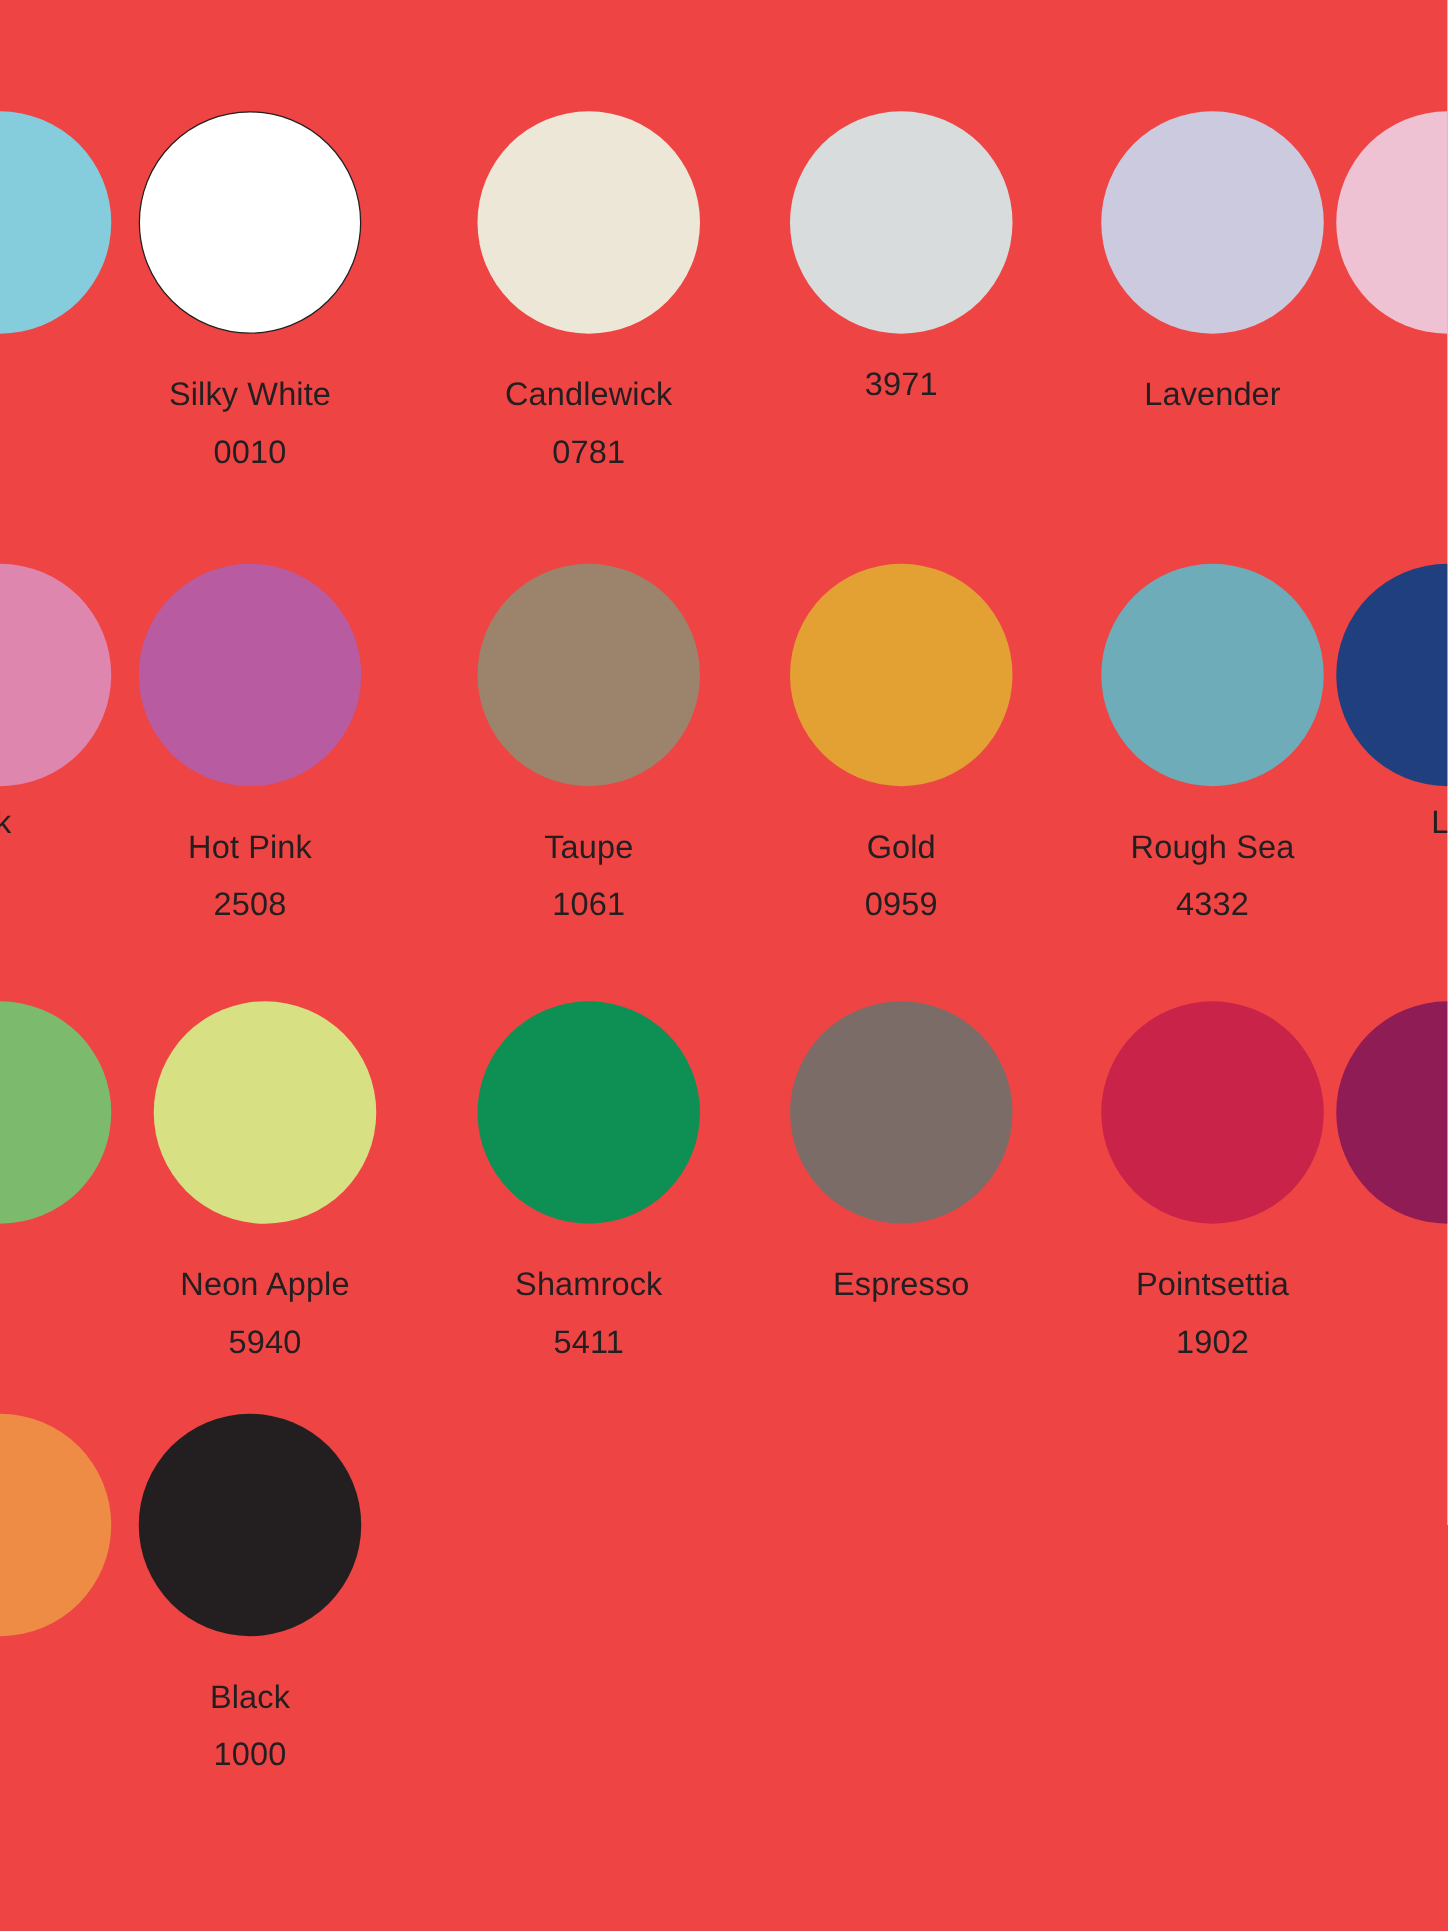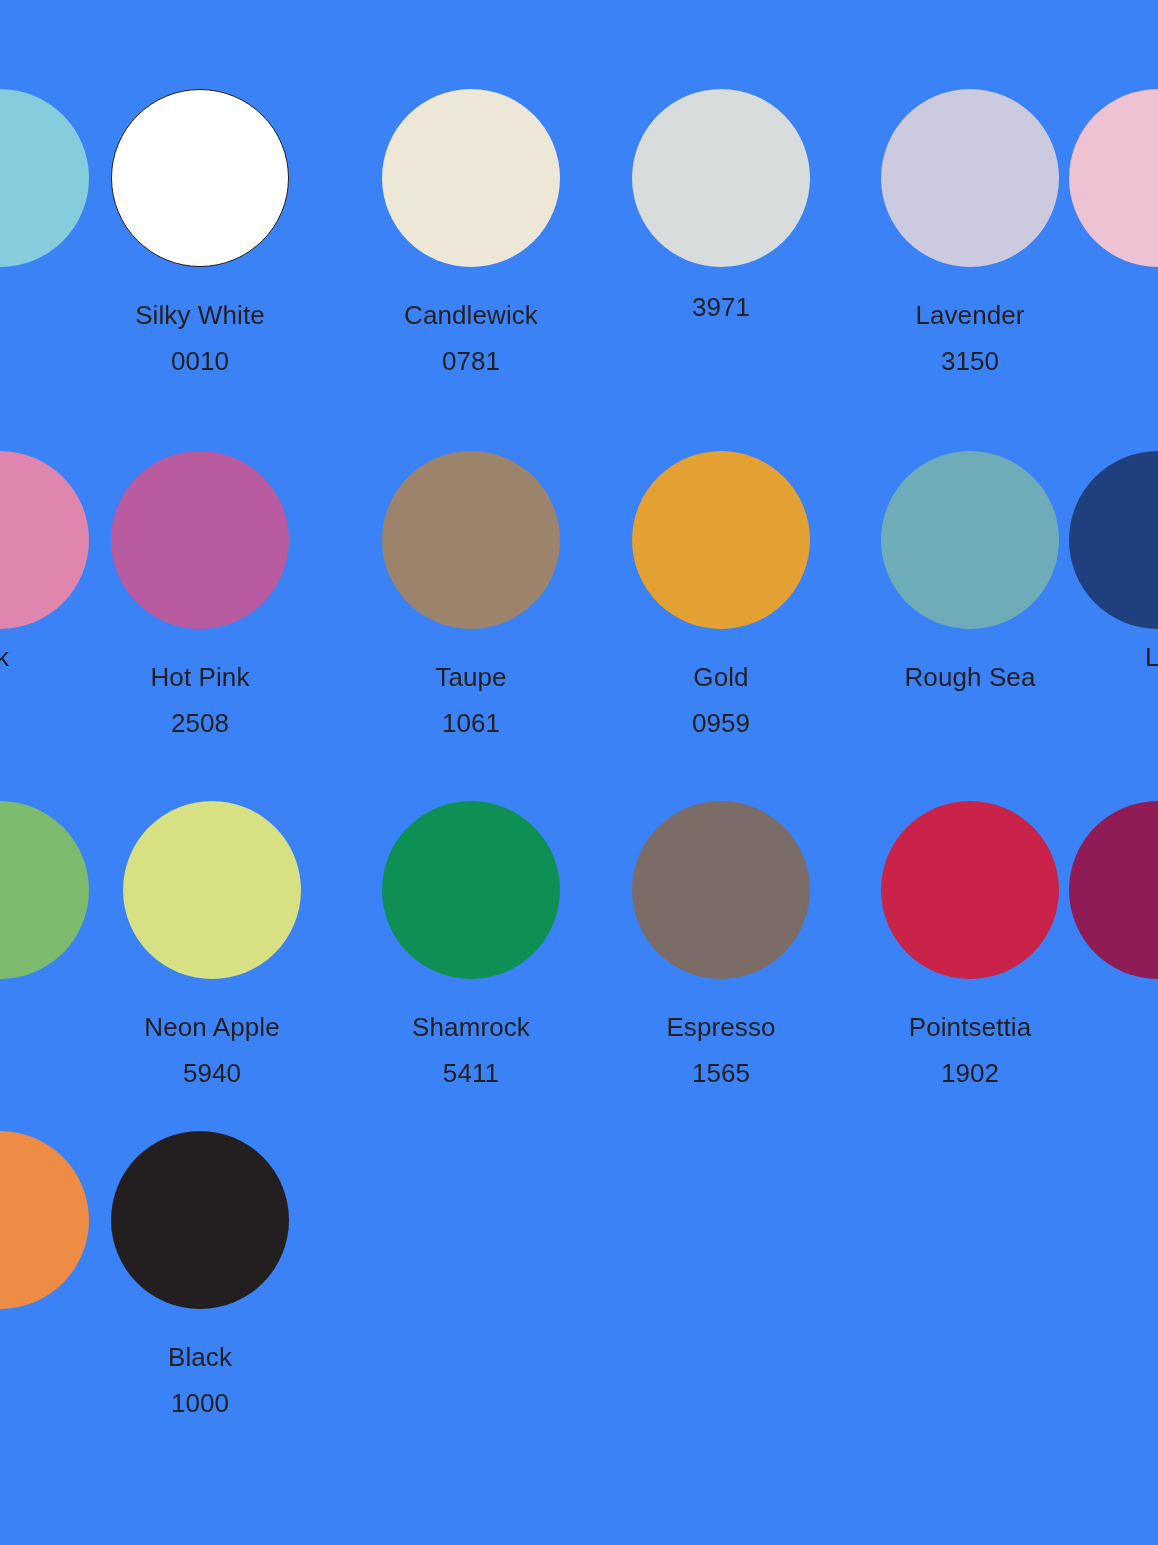--- a/index.html
+++ b/index.html
@@ -10,21 +10,21 @@
   }
   body {
     font-family: "Liberation Sans", sans-serif;
     -webkit-font-smoothing: antialiased;
   }
 
   #sheet {
     position: relative;
     width: 1158px;
     height: 1545px;
-    background: #3b82f6;
+    background: #ef4444;
     overflow: hidden;
   }
 
   
   .swatch-grid {
     position: absolute;
     left: 0;
     top: 0;
     width: 1158px;
     height: 1545px;
@@ -135,21 +135,20 @@
           <div class="chip" style="background:#D8DCDD"></div>
         </div>
         <span class="swatch-code">3971</span>
       </div>
 
       <div class="swatch-cell" style="left:970px">
         <div class="chip-wrap">
           <div class="chip" style="background:#CCCADE"></div>
         </div>
         <span class="swatch-name">Lavender</span>
-        <span class="swatch-code">3150</span>
       </div>
 
       <div class="edge-cell edge-right">
         <div class="chip-wrap">
           <div class="chip" style="background:#EFC2D3"></div>
         </div>
         <span class="edge-label"></span>
       </div>
     </div>
 
@@ -184,20 +183,21 @@
         </div>
         <span class="swatch-name">Gold</span>
         <span class="swatch-code">0959</span>
       </div>
 
       <div class="swatch-cell" style="left:970px">
         <div class="chip-wrap">
           <div class="chip" style="background:#6DACB8"></div>
         </div>
         <span class="swatch-name">Rough Sea</span>
+        <span class="swatch-code">4332</span>
       </div>
 
       <div class="edge-cell edge-right">
         <div class="chip-wrap">
           <div class="chip" style="background:#1F3F7E"></div>
         </div>
         <span class="edge-label">Li</span>
       </div>
     </div>
 
@@ -224,21 +224,20 @@
         </div>
         <span class="swatch-name">Shamrock</span>
         <span class="swatch-code">5411</span>
       </div>
 
       <div class="swatch-cell" style="left:721px">
         <div class="chip-wrap">
           <div class="chip" style="background:#7C6C68"></div>
         </div>
         <span class="swatch-name">Espresso</span>
-        <span class="swatch-code">1565</span>
       </div>
 
       <div class="swatch-cell" style="left:970px">
         <div class="chip-wrap">
           <div class="chip" style="background:#C9234A"></div>
         </div>
         <span class="swatch-name">Pointsettia</span>
         <span class="swatch-code">1902</span>
       </div>
 

